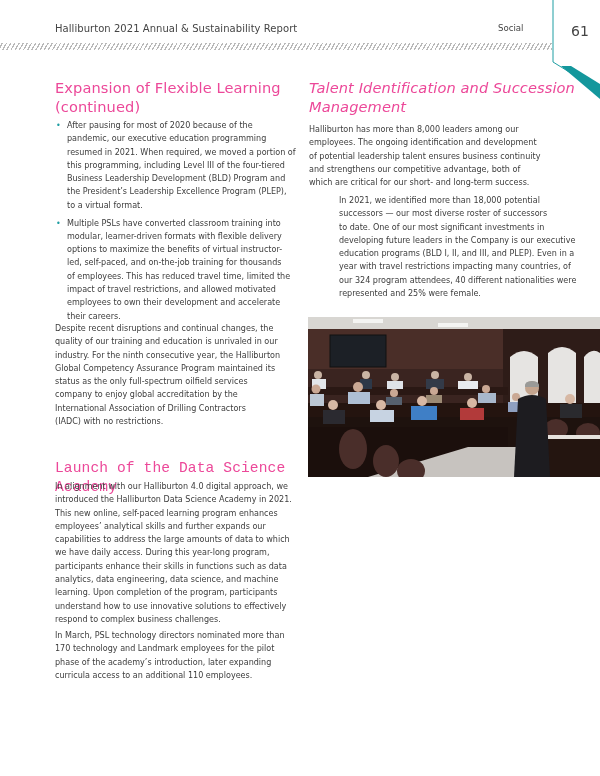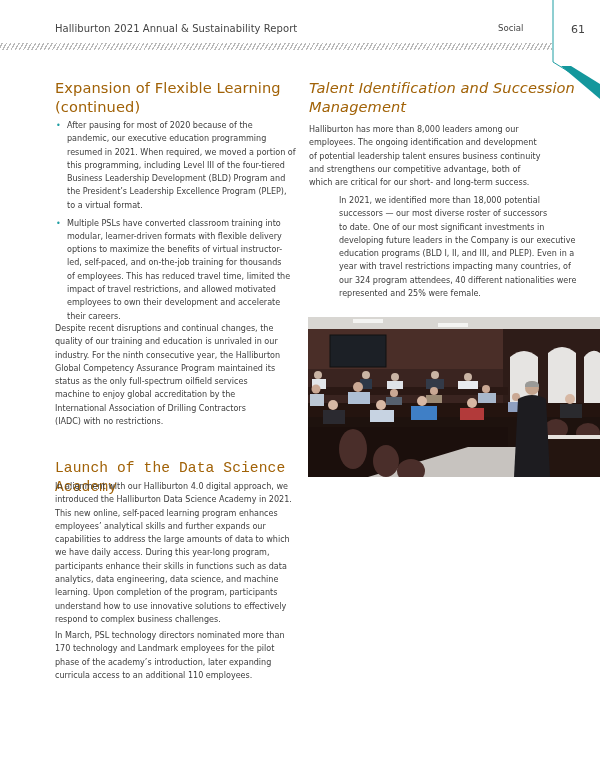--- a/index.html
+++ b/index.html
@@ -1,28 +1,28 @@
 <!DOCTYPE html>
 <html><head>
 <meta charset="utf-8">
 <style>
   html, body { margin: 0; padding: 0; background: #ffffff; }
   body { width: 600px; height: 776px; position: relative; overflow: hidden;
          font-family: "DejaVu Sans", sans-serif; color: #3a3a3a; }
 
   .header-title { position: absolute; left: 55px; top: 23px; font-size: 10px; color: #444; letter-spacing: 0.05px; }
   .header-section { position: absolute; left: 498px; top: 23px; font-size: 8.6px; color: #444; }
-  .header-page { position: absolute; left: 571px; top: 23px; font-size: 11px; color: #444; }
+  .header-page { position: absolute; left: 571px; top: 23px; font-size: 14px; color: #444; }
 
   .hatch { position: absolute; left: 0; top: 43px; width: 552px; height: 7px;
            background: repeating-linear-gradient(-60deg, #b9b9b9 0 1.2px, transparent 1.2px 3.6px); }
 
   .accent { position: absolute; left: 0; top: 0; width: 600px; height: 110px; pointer-events: none; }
 
-  .heading { position: absolute; color: #a16207; font-size: 14.6px; line-height: 19px; font-weight: normal; margin: 0; letter-spacing: 0.1px; }
+  .heading { position: absolute; color: #ec4899; font-size: 14.6px; line-height: 19px; font-weight: normal; margin: 0; letter-spacing: 0.1px; }
 
   .para { position: absolute; margin: 0; font-size: 8.05px; line-height: 13.3px; color: #3c3c3c; }
 
   .bullets { position: absolute; margin: 0; padding: 0; list-style: none; font-size: 8.05px; line-height: 13.3px; color: #3c3c3c; }
   .bullets li { position: relative; padding-left: 12px; margin-bottom: 4.5px; }
   .bullets li .dot { position: absolute; left: 1px; top: 0; color: #1f9ea3; }
 
   .photo { position: absolute; left: 308px; top: 317px; width: 292px; height: 160px; overflow: hidden; background: #2a1e1a; }
 </style>
 </head>
@@ -66,21 +66,21 @@
     <span>their careers.</span>
   </li>
 </ul>
 
 <p class="para" style="left:55px; top:322px; width:250px;">
   <span>Despite recent disruptions and continual changes, the</span><br>
   <span>quality of our training and education is unrivaled in our</span><br>
   <span>industry. For the ninth consecutive year, the Halliburton</span><br>
   <span>Global Competency Assurance Program maintained its</span><br>
   <span>status as the only full-spectrum oilfield services</span><br>
-  <span>machine to enjoy global accreditation by the</span><br>
+  <span>company to enjoy global accreditation by the</span><br>
   <span>International Association of Drilling Contractors</span><br>
   <span>(IADC) with no restrictions.</span>
 </p>
 
 <h2 class="heading" style="left:55px; top:459px;font-family:Liberation Mono, monospace;">
   <span>Launch of the Data Science</span><br>
   <span>Academy</span>
 </h2>
 
 <p class="para" style="left:55px; top:480px; width:250px;">

